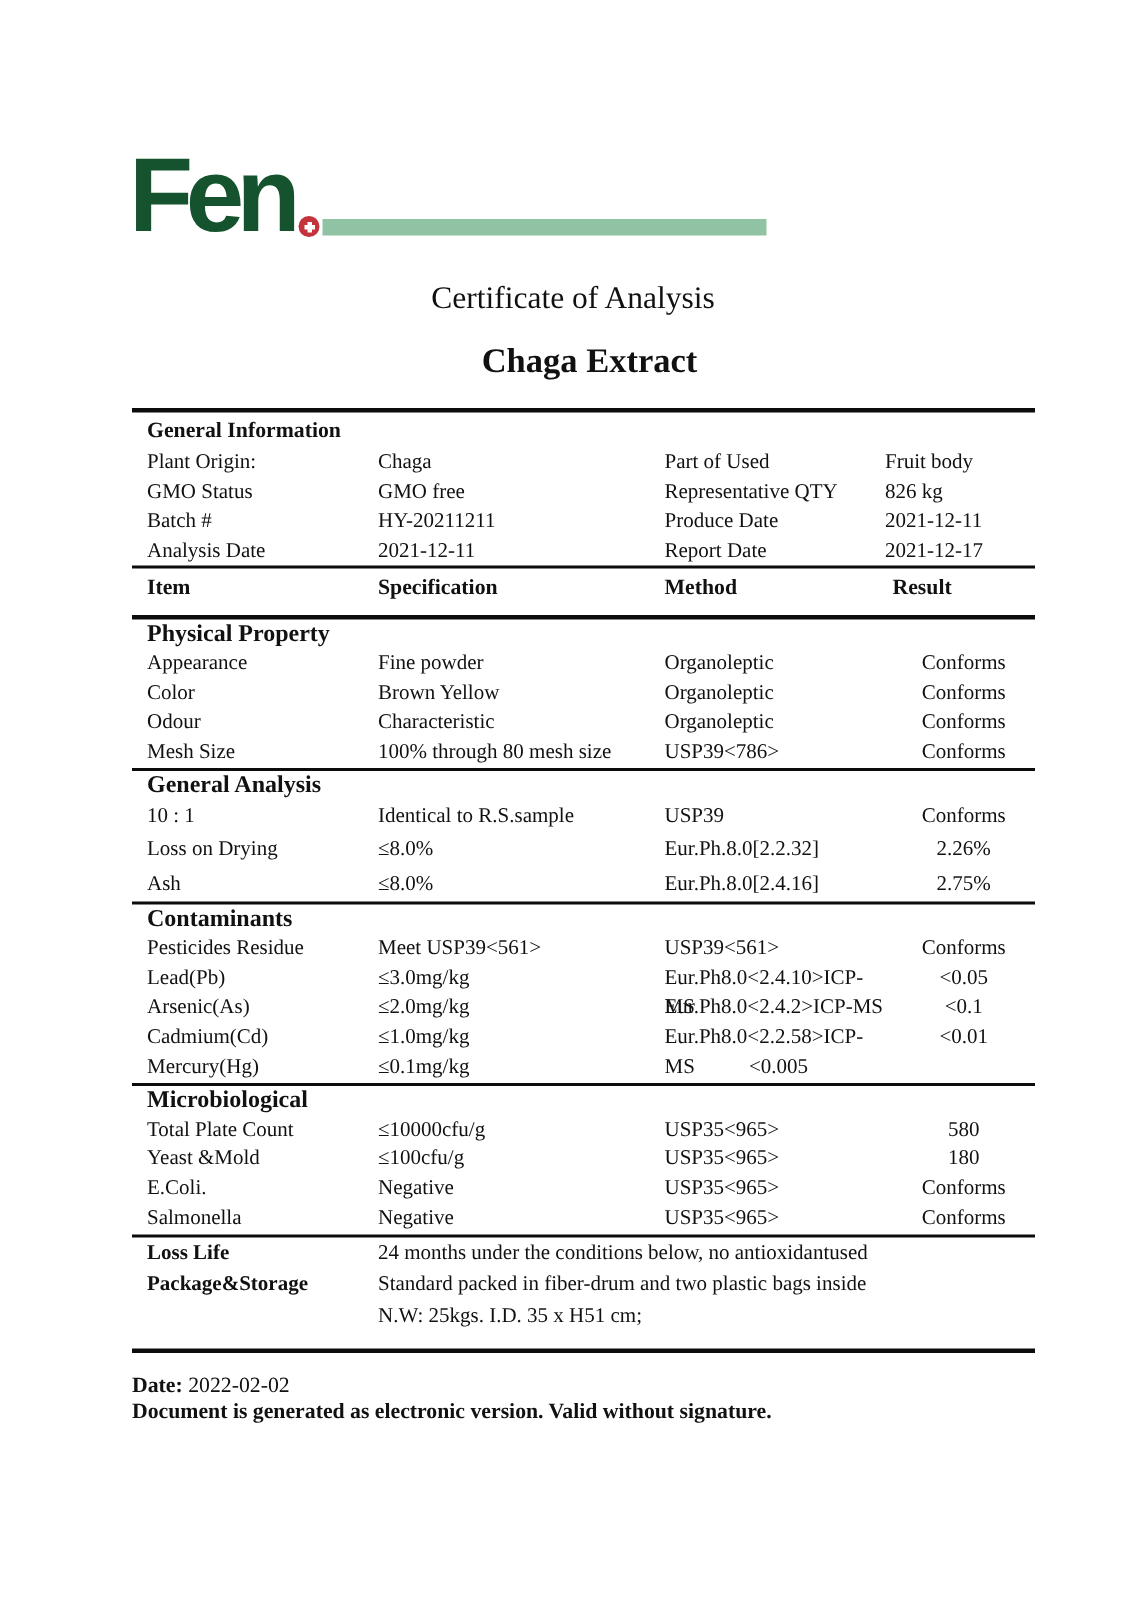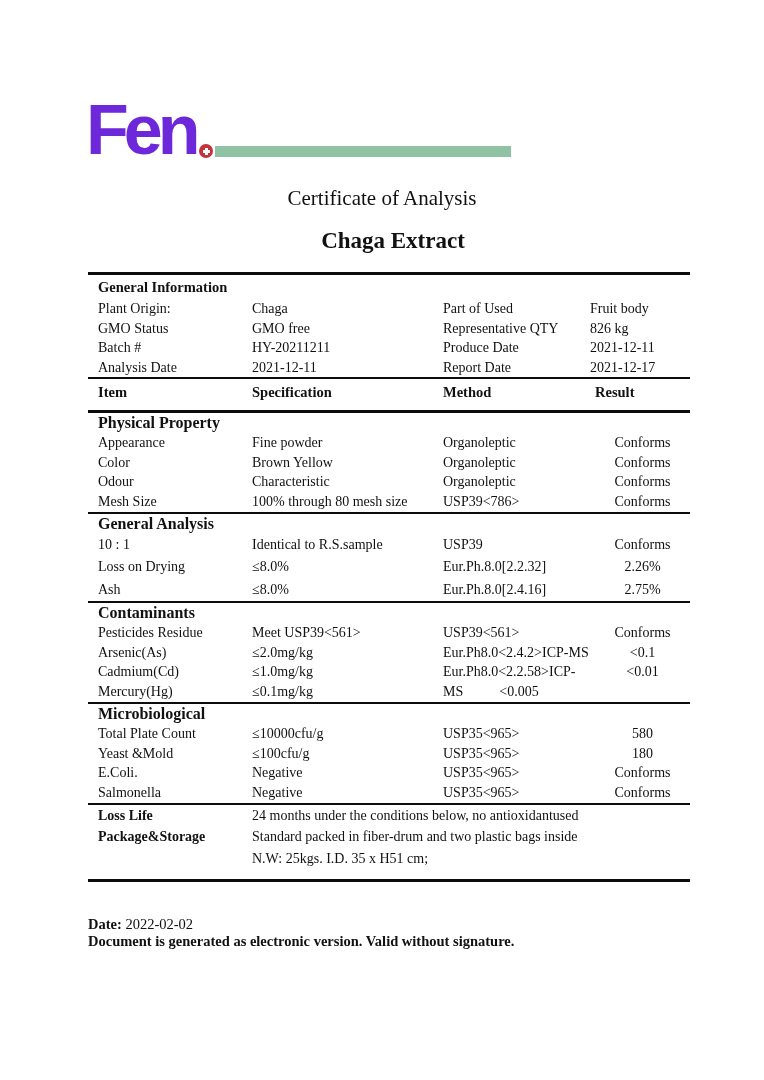--- a/index.html
+++ b/index.html
@@ -17,21 +17,21 @@
   .logo-row {
     position: absolute; left: 86px; top: 98px;
     display: flex; align-items: flex-end;
   }
   .logo-text {
     font-family: "Liberation Sans", sans-serif;
     font-weight: bold;
     font-size: 70px;
     line-height: 0.92;
     letter-spacing: -5px;
-    color: #6d28d9;
+    color: #14532d;
   }
   .logo-dot {
     width: 14px; height: 14px; border-radius: 50%;
     background: #c4323b;
     margin: 0 2px 4px 4px;
     position: relative;
     flex: none;
   }
   .logo-dot::before, .logo-dot::after {
     content: ""; position: absolute; background: #ffffff;
@@ -197,20 +197,26 @@
         <div class="rule med"></div>
         <div class="section">
           <div class="section-heading">Contaminants</div>
   <div class="row">
     <span>Pesticides Residue</span>
     <span>Meet USP39&lt;561&gt;</span>
     <span>USP39&lt;561&gt;</span>
     <span>Conforms</span>
   </div>
 
+  <div class="row">
+    <span>Lead(Pb)</span>
+    <span>≤3.0mg/kg</span>
+    <span>Eur.Ph8.0&lt;2.4.10&gt;ICP-MS</span>
+    <span>&lt;0.05</span>
+  </div>
 
   <div class="row">
     <span>Arsenic(As)</span>
     <span>≤2.0mg/kg</span>
     <span>Eur.Ph8.0&lt;2.4.2&gt;ICP-MS</span>
     <span>&lt;0.1</span>
   </div>
 
   <div class="row">
     <span>Cadmium(Cd)</span>

